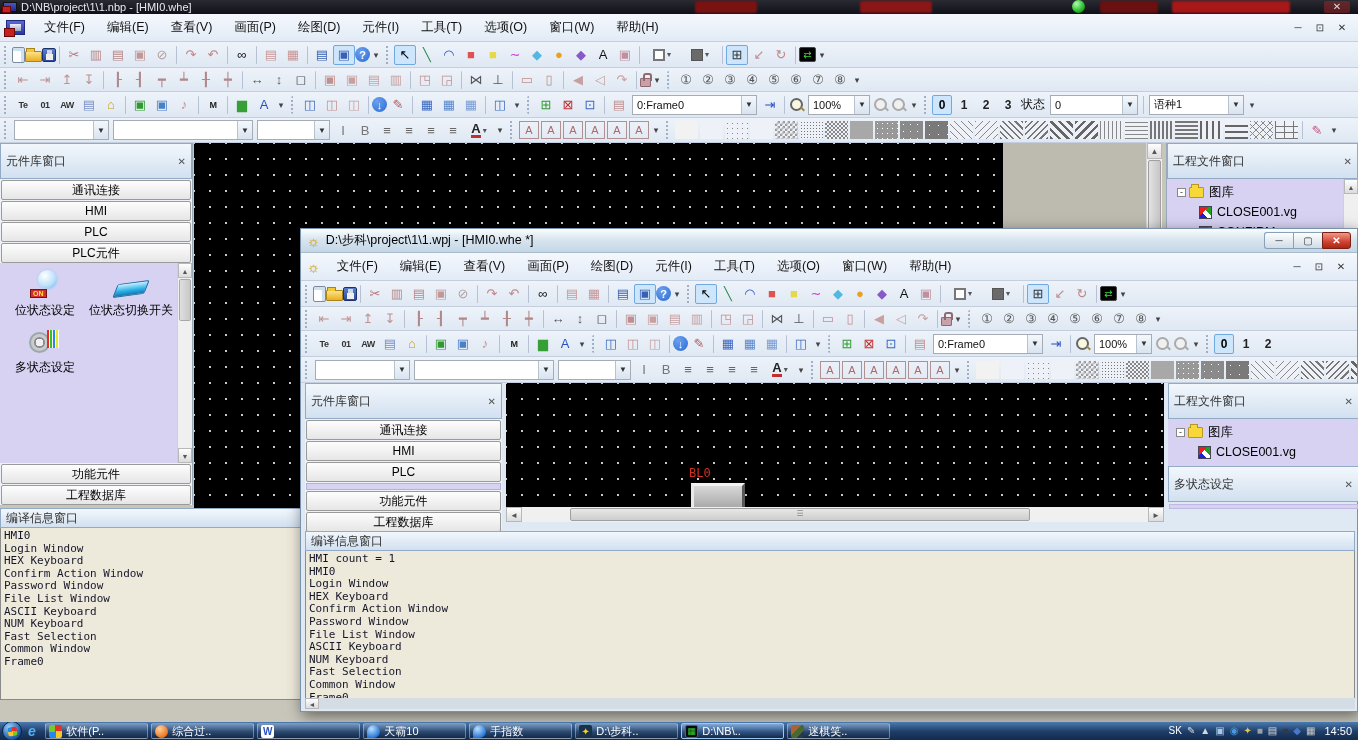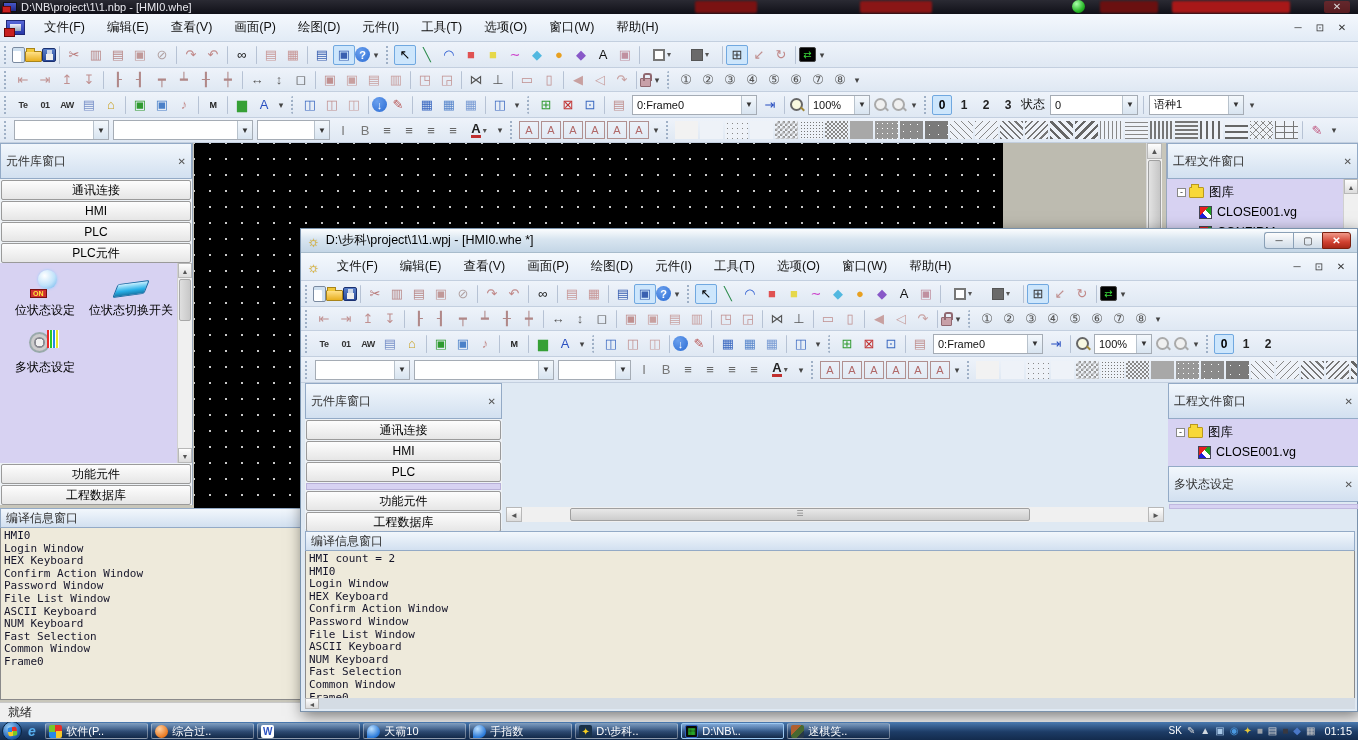--- a/index.html
+++ b/index.html
@@ -635,23 +635,20 @@
         <div>Password Window</div>
         <div>File List Window</div>
         <div>ASCII Keyboard</div>
         <div>NUM Keyboard</div>
         <div>Fast Selection</div>
         <div>Common Window</div>
         <div>Frame0</div>
       </div>
   </div>
 
-  <div class="statusbar">
-    <span>就绪</span>
-  </div>
 
   <div class="inner">
     <div class="in-title">
       <span class="gearico">☼</span>
       <span>D:\步科\project\1\1.wpj - [HMI0.whe *]</span>
       <span class="in-controls">
         <span>─</span>
         <span>▢</span>
         <span class="close">✕</span>
       </span>
@@ -922,20 +919,24 @@
             <div class="pbtn">PLC</div>
           </div>
         <div class="lavender" style="height:7px;margin:1px;border:1px solid #b8b0d8"></div>
         <div>
 
         <div class="pbtn">功能元件</div>
             <div class="pbtn">工程数据库</div>
           </div>
       </div>
 
+      <div class="in-canvas dots">
+        <span class="bl0" style="left:183px; top:83px">BL0</span>
+        <span class="gbutton" style="left:185px; top:100px; width:54px; height:26px"></span>
+      </div>
       <div class="in-hscroll">
         <span class="sa">◄</span>
         <span class="htrack">
             <span class="hthumb"></span>
           </span>
         <span class="sa">►</span>
       </div>
 
       <div class="in-right">
         <div class="phead">
@@ -963,21 +964,21 @@
         <div class="lavender" style="height:5px;margin:2px 1px;border:1px solid #c0b8e0"></div>
       </div>
     </div>
 
     <div style="position:absolute;left:4px;top:302px;width:1050px;height:168px">
       <div class="compile-head">
         <span>编译信息窗口</span>
       </div>
       <div class="compile-body" style="height:148px">
 
-      <div>HMI count = 2</div>
+      <div>HMI count = 1</div>
           <div>HMI0</div>
           <div>Login Window</div>
           <div>HEX Keyboard</div>
           <div>Confirm Action Window</div>
           <div>Password Window</div>
           <div>File List Window</div>
           <div>ASCII Keyboard</div>
           <div>NUM Keyboard</div>
           <div>Fast Selection</div>
           <div>Common Window</div>
@@ -1044,17 +1045,17 @@
           <span class="ti" style="color: rgb(208, 216, 224);">▲</span>
           <span class="ti" style="color: rgb(168, 200, 232);">▣</span>
           <span class="ti" style="color: rgb(74, 152, 224);">◉</span>
           <span class="ti" style="color: rgb(232, 200, 56);">✦</span>
           <span class="ti" style="color: rgb(154, 160, 168);">■</span>
           <span class="ti" style="color: rgb(216, 216, 216);">▤</span>
           <span class="ti" style="color: rgb(56, 56, 64);">■</span>
           <span class="ti" style="color: rgb(74, 120, 200);">◆</span>
           <span class="ti" style="color: rgb(200, 200, 200);">▦</span>
         </span>
-      <span class="clock">01:15</span>
+      <span class="clock">14:50</span>
     </span>
   </div>
 
 </div>
 
 </body></html>

